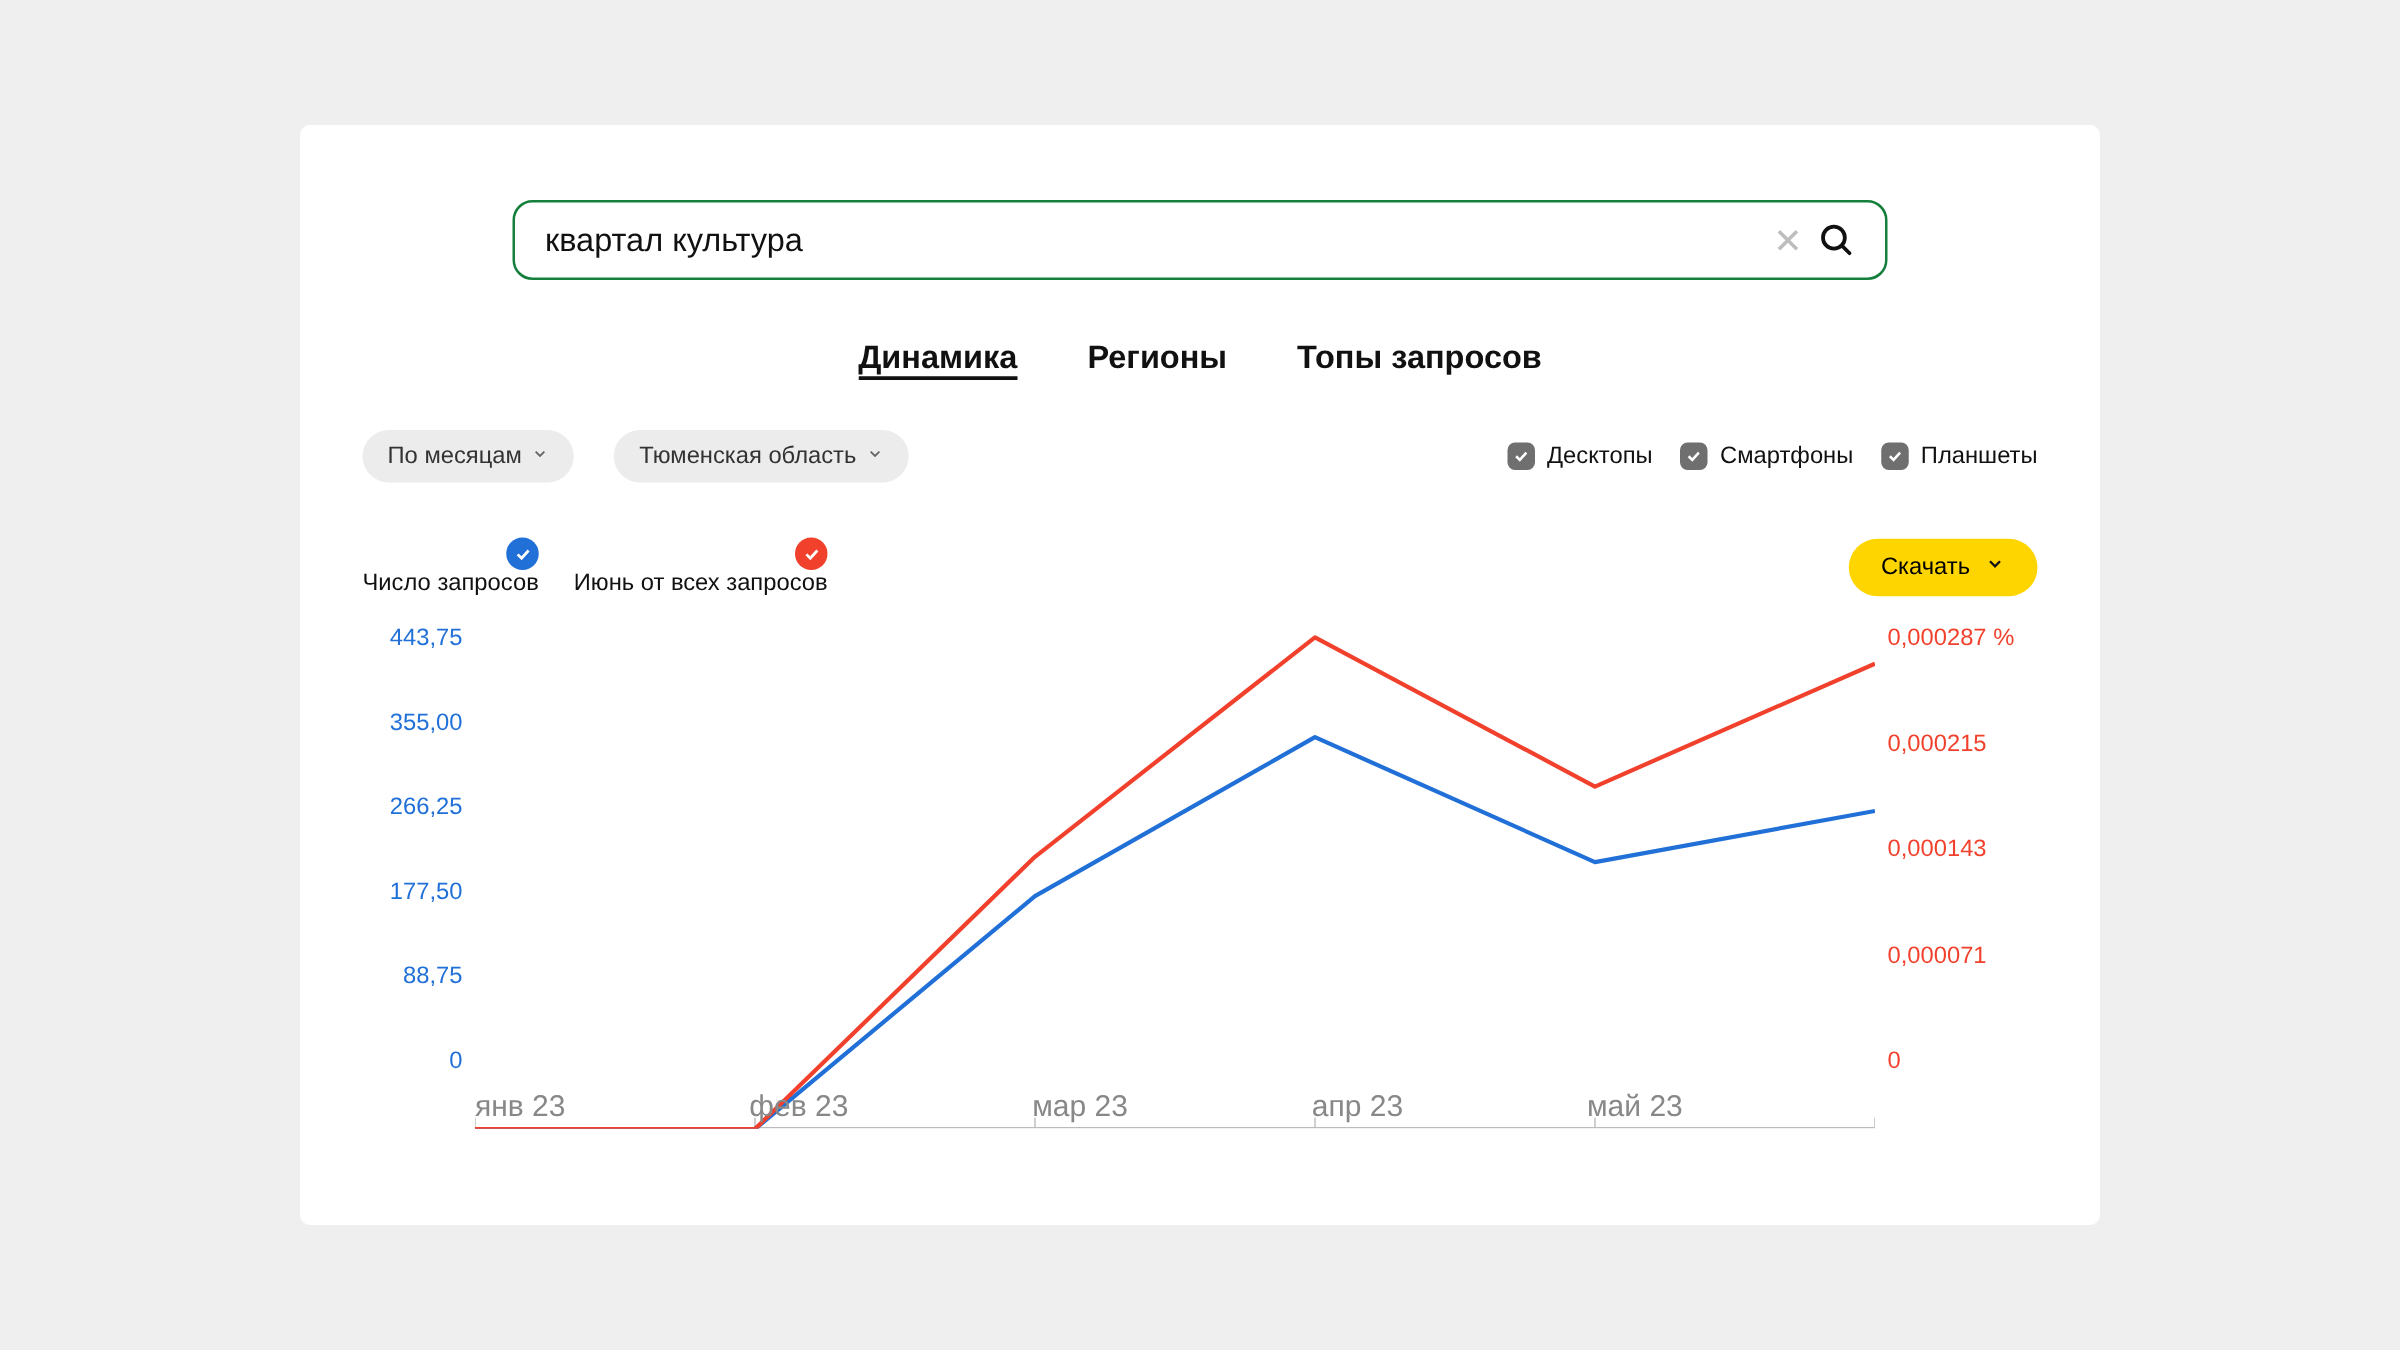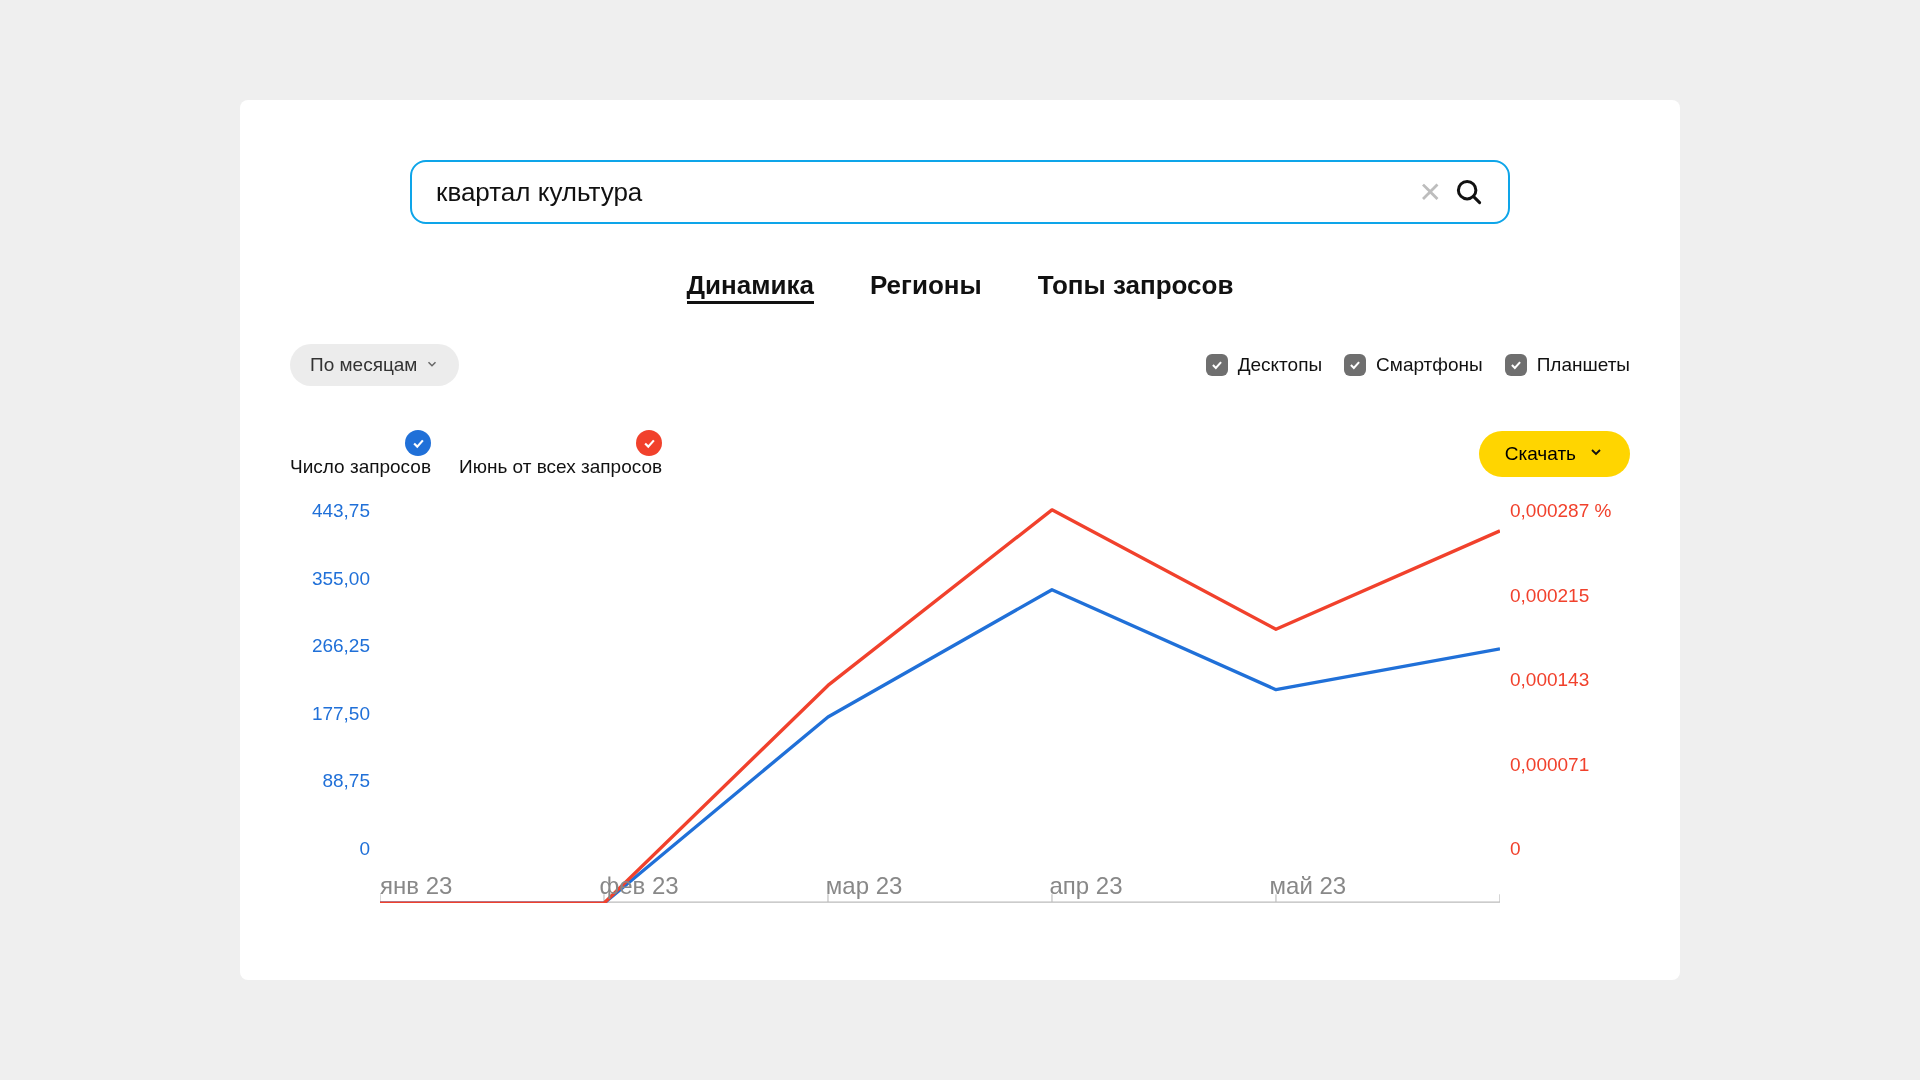--- a/index.html
+++ b/index.html
@@ -2,21 +2,21 @@
 <html><head>
 <meta charset="utf-8">
 <style>
   * { box-sizing: border-box; margin: 0; padding: 0; }
   html, body { width: 1920px; height: 1080px; font-family: Arial, Helvetica, sans-serif; background:#efefef; }
   .canvas { width:1920px; height:1080px; display:flex; align-items:center; justify-content:center; }
   .card { width:1440px; height:880px; background:#fff; border-radius:8px; padding:60px 0 0 0; position:relative; }
 
   
   .search-wrap { width:1100px; margin:0 auto; }
-  .search { display:flex; align-items:center; border:2px solid #0ea5e9; border-radius:16px; height:64px; padding:0 24px; }
+  .search { display:flex; align-items:center; border:2px solid #15803d; border-radius:16px; height:64px; padding:0 24px; }
   .search input { flex:1; border:none; outline:none; font-size:26px; color:#111; background:transparent; }
   .search .clear { color:#bdbdbd; font-size:28px; cursor:pointer; padding:0 12px; }
   .search .mag { display:flex; align-items:center; cursor:pointer; }
 
   
   .tabs { display:flex; gap:56px; justify-content:center; margin-top:46px; }
   .tab { font-size:26px; color:#111; font-weight:600; cursor:pointer; padding-bottom:0; }
   .tab.active { border-bottom:3px solid #111; }
 
   
@@ -69,20 +69,26 @@
 
     <div class="tabs">
       <div class="tab active">Динамика</div>
       <div class="tab">Регионы</div>
       <div class="tab">Топы запросов</div>
     </div>
 
     <div class="filters">
       <div class="pill gray">
         <span>По месяцам</span>
+        <span class="chev"><svg width="14" height="14" viewBox="0 0 24 24" fill="none" stroke="#666" stroke-width="2.5">
+              <polyline points="6 9 12 15 18 9"></polyline>
+            </svg></span>
+      </div>
+      <div class="pill gray">
+        <span>Тюменская область</span>
         <span class="chev"><svg width="14" height="14" viewBox="0 0 24 24" fill="none" stroke="#666" stroke-width="2.5">
               <polyline points="6 9 12 15 18 9"></polyline>
             </svg></span>
       </div>
       <div class="spacer"></div>
       <div class="checks">
         <div class="check">
           <span class="cbox">
               <svg width="14" height="14" viewBox="0 0 24 24" fill="none" stroke="#fff" stroke-width="3.5">
                 <polyline points="5 12 10 17 19 7"></polyline>

